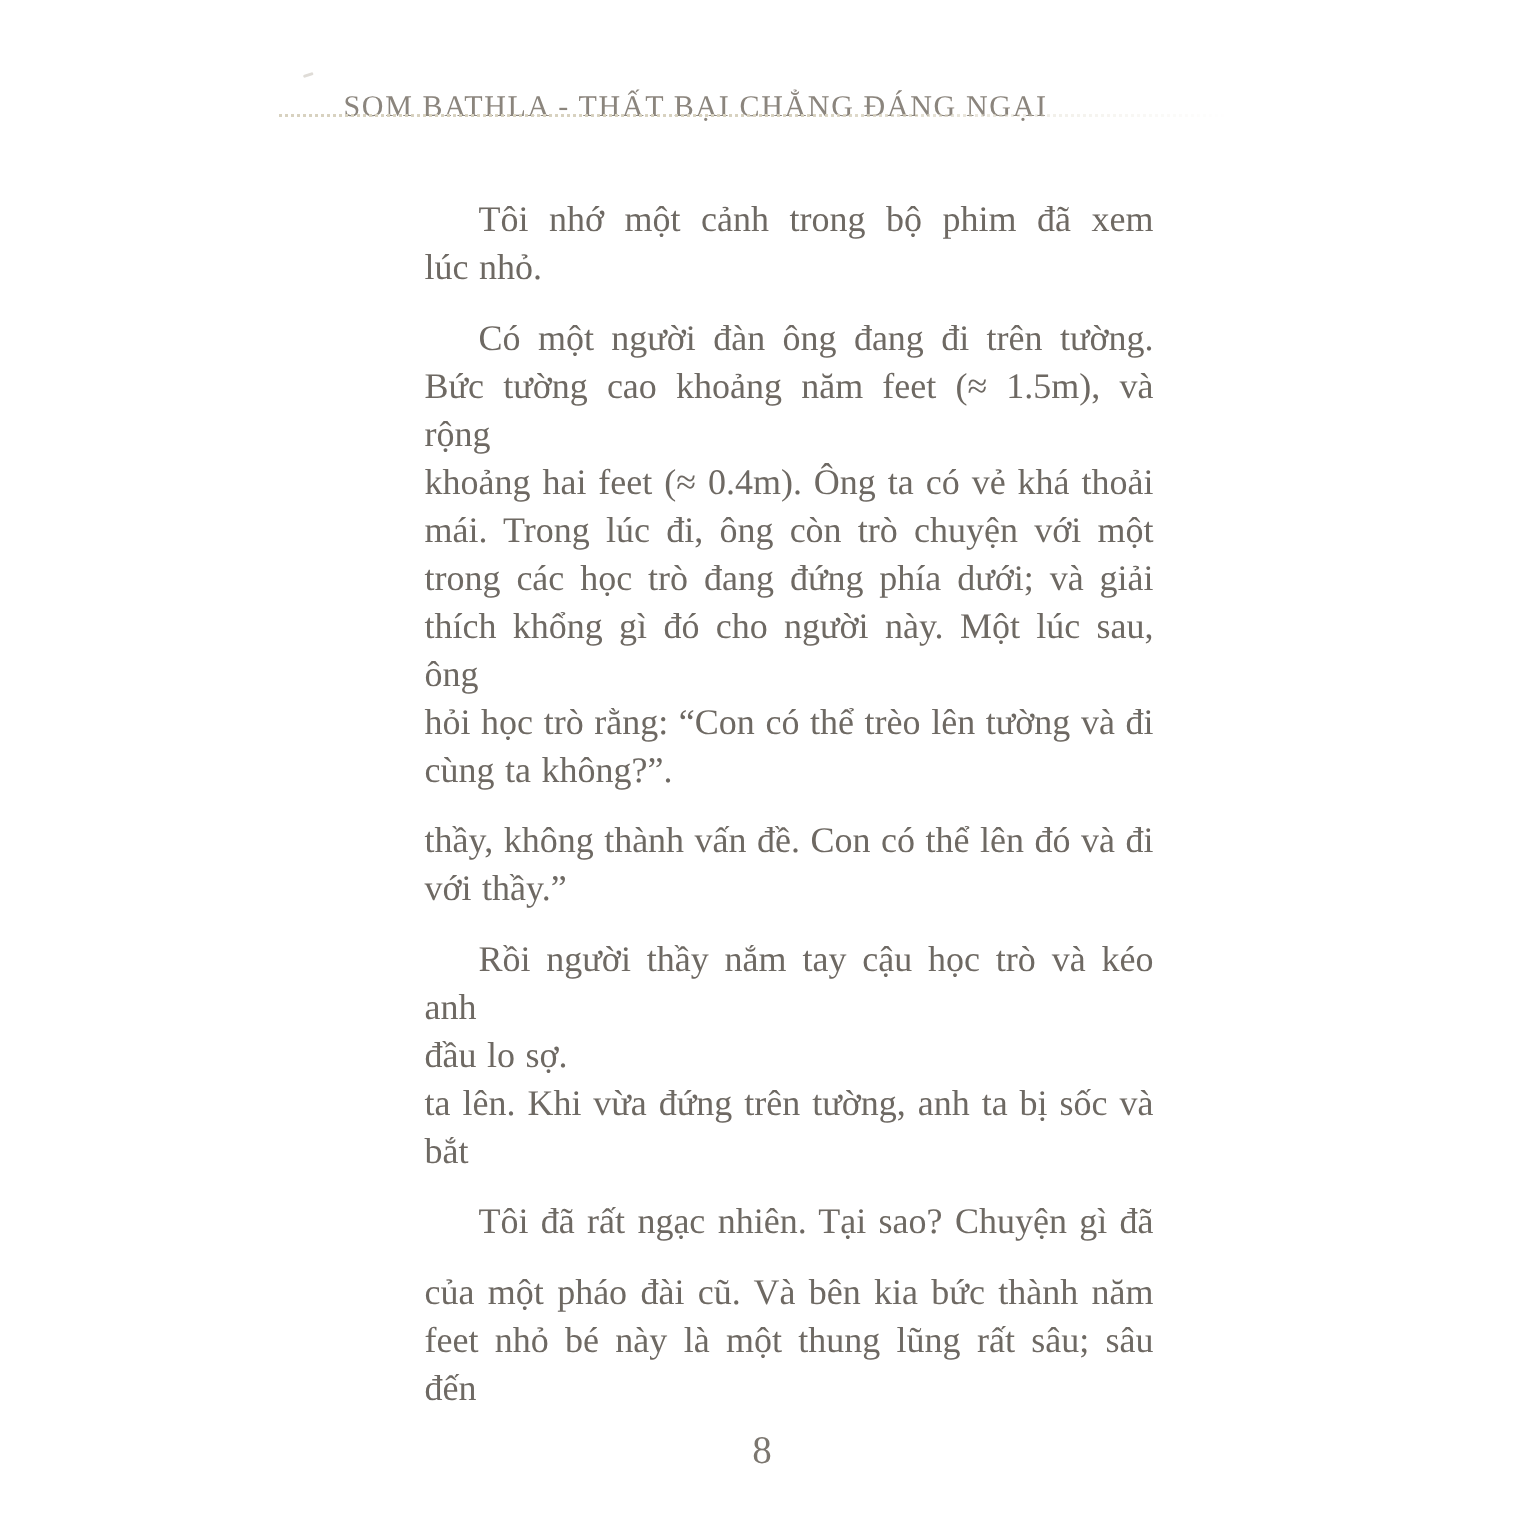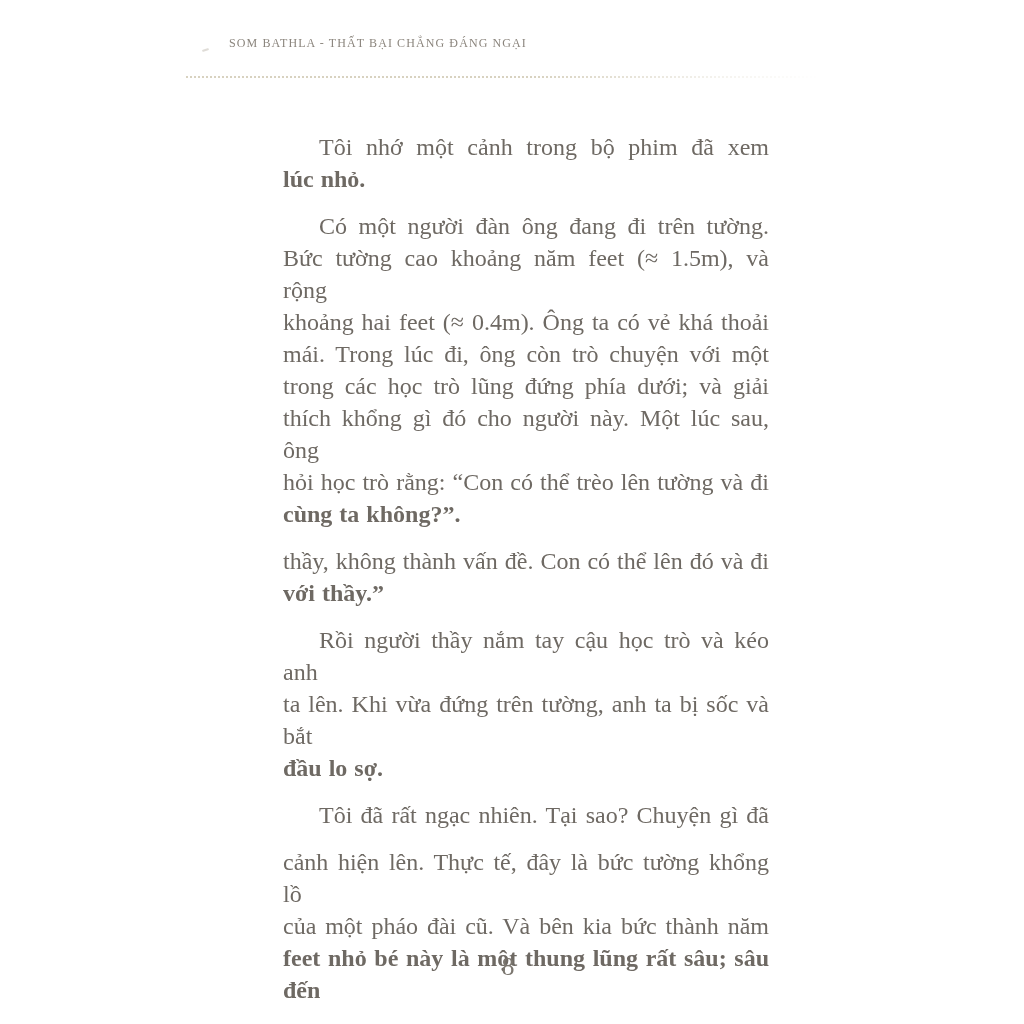--- a/index.html
+++ b/index.html
@@ -16,22 +16,22 @@
     font-family:"Liberation Serif","DejaVu Serif",serif;
     overflow:hidden;
   }
   .page{
     position:relative;
     width:1024px;height:1024px;
     background:var(--bg);
   }
   .running-header{
     position:absolute;
-    left:229px;top:36px;
-    font-size:12px;
+    left:229px;top:60px;
+    font-size:20px;
     letter-spacing:1.1px;
     color:var(--header-text);
     white-space:nowrap;
   }
   .header-rule{
     position:absolute;
     left:186px;top:76px;
     width:634px;height:2px;
     background:repeating-linear-gradient(to right,var(--divider) 0 2px,transparent 2px 4px);
     -webkit-mask-image:linear-gradient(to right,#000 0%,#000 55%,rgba(0,0,0,.25) 85%,transparent 100%);
@@ -55,21 +55,21 @@
     color:var(--text);
     word-spacing:1px;
   }
   .para{margin:0 0 15px 0;}
   .para:last-child{margin-bottom:0;}
   .line{
     text-align:justify;
     text-align-last:justify;
   }
   .line.first{text-indent:36px;}
-  .line.last{text-align-last:left;font-weight:bold;}
+  .line.last{text-align-last:left;}
   .page-number{
     position:absolute;
     left:0;right:8px;top:952px;
     text-align:center;
     font-size:26px;
     color:var(--pagenum);
   }
 </style>
 </head>
 <body>
@@ -85,39 +85,38 @@
   <div class="body-text">
       <div class="para">
         <div class="line first">Tôi nhớ một cảnh trong bộ phim đã xem</div>
         <div class="line last">lúc nhỏ.</div>
       </div>
       <div class="para">
         <div class="line first">Có một người đàn ông đang đi trên tường.</div>
         <div class="line">Bức tường cao khoảng năm feet (≈ 1.5m), và rộng</div>
         <div class="line">khoảng hai feet (≈ 0.4m). Ông ta có vẻ khá thoải</div>
         <div class="line">mái. Trong lúc đi, ông còn trò chuyện với một</div>
-        <div class="line">trong các học trò lũng đứng phía dưới; và giải</div>
+        <div class="line">trong các học trò đang đứng phía dưới; và giải</div>
         <div class="line">thích khổng gì đó cho người này. Một lúc sau, ông</div>
         <div class="line">hỏi học trò rằng: “Con có thể trèo lên tường và đi</div>
         <div class="line last">cùng ta không?”.</div>
       </div>
       <div class="para">
         <div class="line">thầy, không thành vấn đề. Con có thể lên đó và đi</div>
         <div class="line last">với thầy.”</div>
       </div>
       <div class="para">
         <div class="line first">Rồi người thầy nắm tay cậu học trò và kéo anh</div>
+        <div class="line last">đầu lo sợ.</div>
         <div class="line">ta lên. Khi vừa đứng trên tường, anh ta bị sốc và bắt</div>
-        <div class="line last">đầu lo sợ.</div>
       </div>
       <div class="para">
         <div class="line first">Tôi đã rất ngạc nhiên. Tại sao? Chuyện gì đã</div>
       </div>
       <div class="para">
-        <div class="line">cảnh hiện lên. Thực tế, đây là bức tường khổng lồ</div>
         <div class="line">của một pháo đài cũ. Và bên kia bức thành năm</div>
         <div class="line last">feet nhỏ bé này là một thung lũng rất sâu; sâu đến</div>
       </div>
     </div>
 
   <div class="page-number">8</div>
 
 </div>
 
 </body></html>

